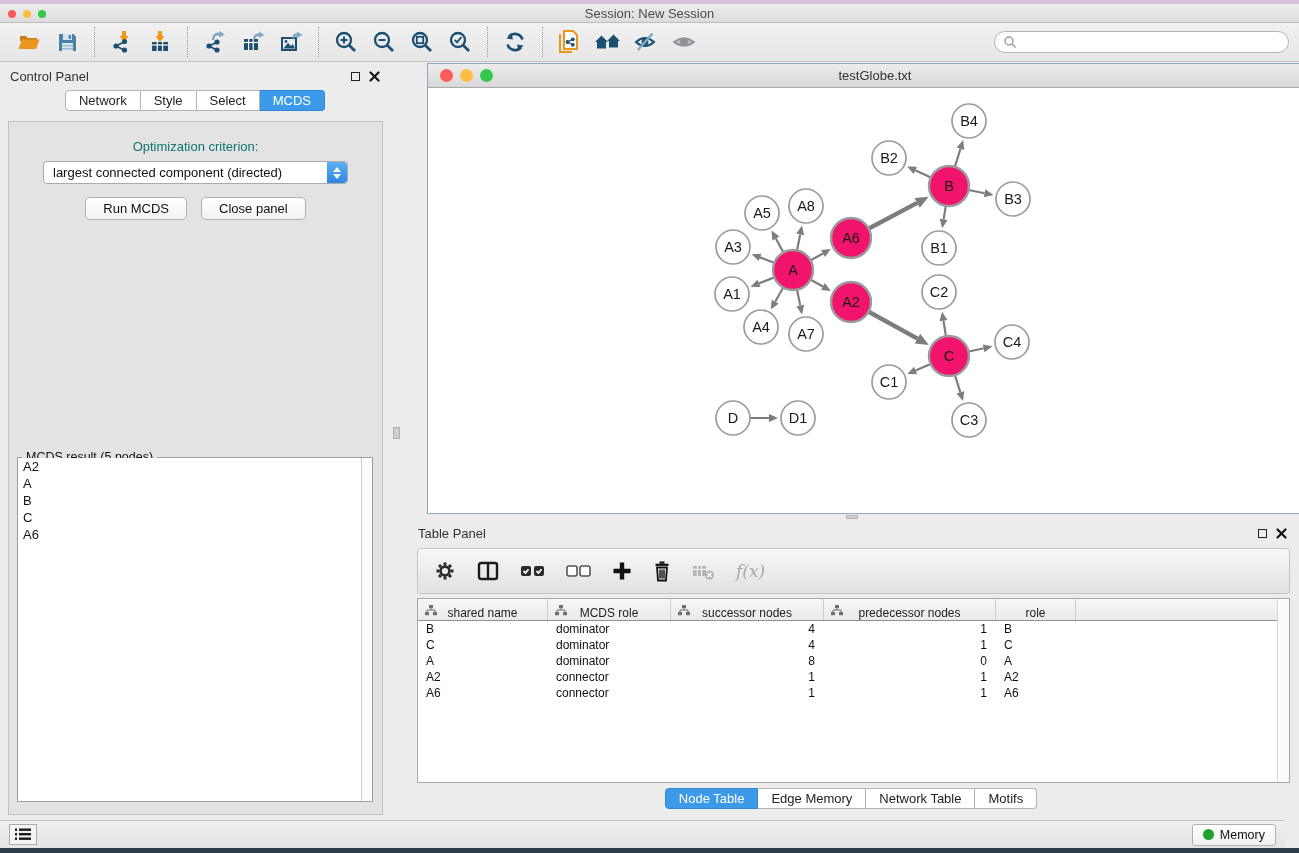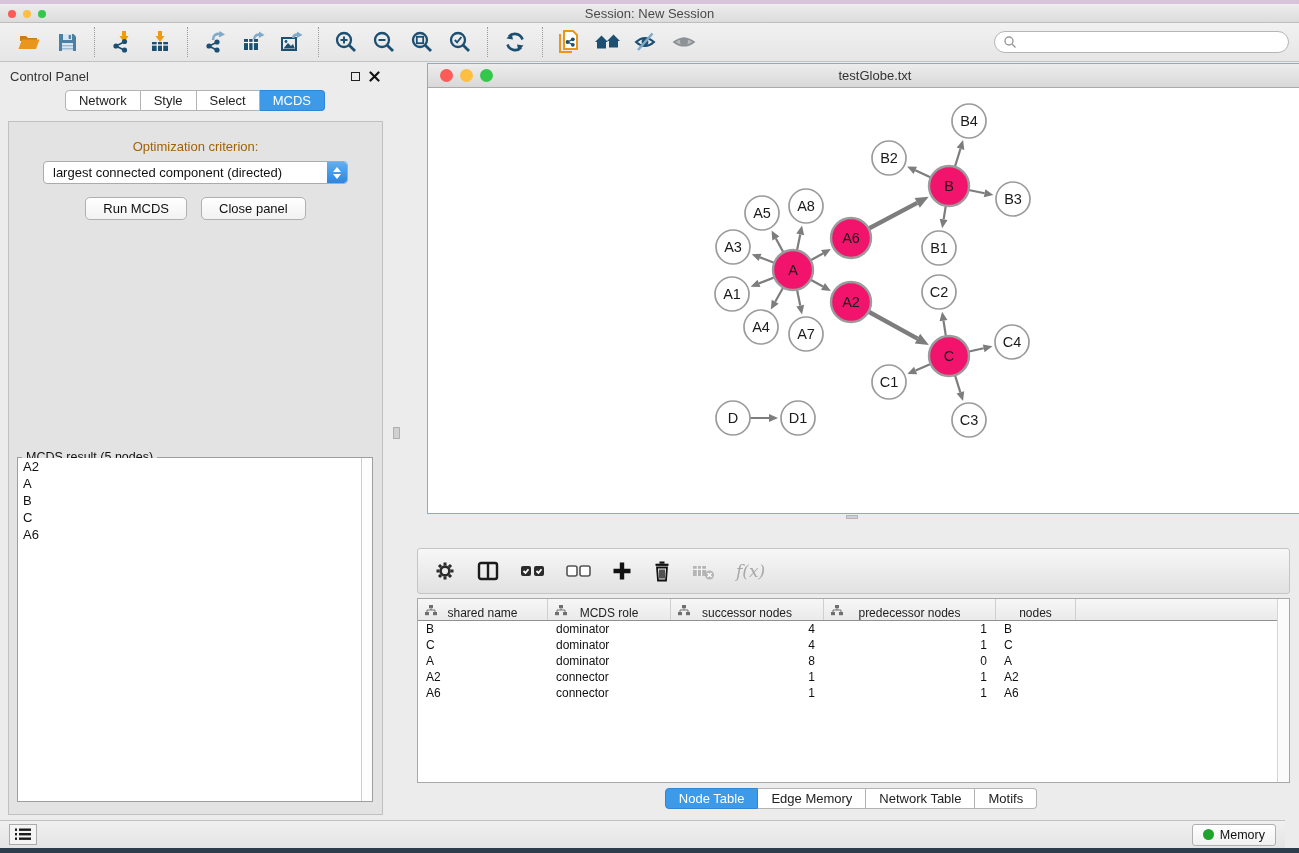--- a/index.html
+++ b/index.html
@@ -43,21 +43,21 @@
     font-size:13px; padding:2px 13px; background:#fff; border:1px solid #b3b3b3;
     border-left:none; color:#222; height:21px; display:flex; align-items:center;
   }
   .seg:first-child { border-left:1px solid #b3b3b3; border-radius:4px 0 0 4px; }
   .seg:last-child { border-radius:0 4px 4px 0; }
   .seg.active { background:#3d9ae8; border-color:#2f86d6; color:#fff; }
   .cp-content {
     position:absolute; left:8px; right:7px; top:59px; bottom:10px;
     background:#e3e3e3; border:1px solid #c0c0c0;
   }
-  .opt-label { text-align:center; margin-top:17px; font-size:13px; color:#a16207; }
+  .opt-label { text-align:center; margin-top:17px; font-size:13px; color:#0f766e; }
   .dropdown {
     margin:7px 34px 0 34px; height:23px; background:#fff; border:1px solid #ababab;
     border-radius:4px; display:flex; align-items:center; overflow:hidden;
   }
   .dd-text { flex:1; font-size:13px; padding-left:9px; color:#111; white-space:nowrap; }
   .dd-stepper { width:20px; align-self:stretch; background:linear-gradient(#5cb0f5,#2f86e0); display:flex; flex-direction:column; align-items:center; justify-content:center; gap:2px; border-radius:0 3px 3px 0; }
   .chev-up { width:0; height:0; border-left:4px solid transparent; border-right:4px solid transparent; border-bottom:5px solid #fff; }
   .chev-dn { width:0; height:0; border-left:4px solid transparent; border-right:4px solid transparent; border-top:5px solid #fff; }
   .btn-row { display:flex; justify-content:center; gap:14px; margin-top:13px; }
   .push-btn {
@@ -530,20 +530,32 @@
           </g>
       </svg>
     </div>
   </div>
 
   <div class="h-splitter">
       <div class="h-grip"></div>
     </div>
 
   <div class="table-panel">
+    <div class="tp-header">
+      <span>Table Panel</span>
+      <span class="panel-header-icons">
+        <span class="float-glyph"></span>
+        <svg width="11" height="11" viewBox="0 0 11 11">
+          <g stroke="#111" stroke-width="2.2" stroke-linecap="round">
+              <line x1="1.5" y1="1.5" x2="9.5" y2="9.5"></line>
+              <line x1="9.5" y1="1.5" x2="1.5" y2="9.5"></line>
+            </g>
+        </svg>
+      </span>
+    </div>
     <div class="tp-toolbar">
       <span class="tp-tool">
         <svg width="22" height="22" viewBox="0 0 22 22">
           <circle cx="11" cy="11" r="4.4" fill="none" stroke="#2b2b2b" stroke-width="2.6"></circle>
           <g stroke="#2b2b2b" stroke-width="3">
             <line x1="16.5" y1="11" x2="19.5" y2="11"></line>
               <line x1="2.5" y1="11" x2="5.5" y2="11"></line>
             <line x1="11" y1="16.5" x2="11" y2="19.5"></line>
               <line x1="11" y1="2.5" x2="11" y2="5.5"></line>
             <line x1="14.9" y1="14.9" x2="17" y2="17"></line>
@@ -649,21 +661,21 @@
               <g fill="#6f6f6f">
                 <rect x="4" y="0" width="4" height="3.2"></rect>
                 <rect x="0" y="7" width="4" height="3.2"></rect>
                 <rect x="8" y="7" width="4" height="3.2"></rect>
               </g>
               <path d="M6 3.2 V5 M2 7 V5 H10 V7" fill="none" stroke="#6f6f6f" stroke-width="1"></path>
             </svg>
             <span>predecessor nodes</span>
           </div>
           <div class="th" style="width: 80px;">
-            <span>nodes</span>
+            <span>role</span>
           </div>
         </div>
       <div class="tbody" id="tbody">
           <div class="tr">
             <div class="td left" style="width: 130px;">B</div>
             <div class="td left" style="width: 123px;">dominator</div>
             <div class="td right" style="width: 153px;">4</div>
             <div class="td right" style="width: 172px;">1</div>
             <div class="td left" style="width: 80px;">B</div>
           </div>

